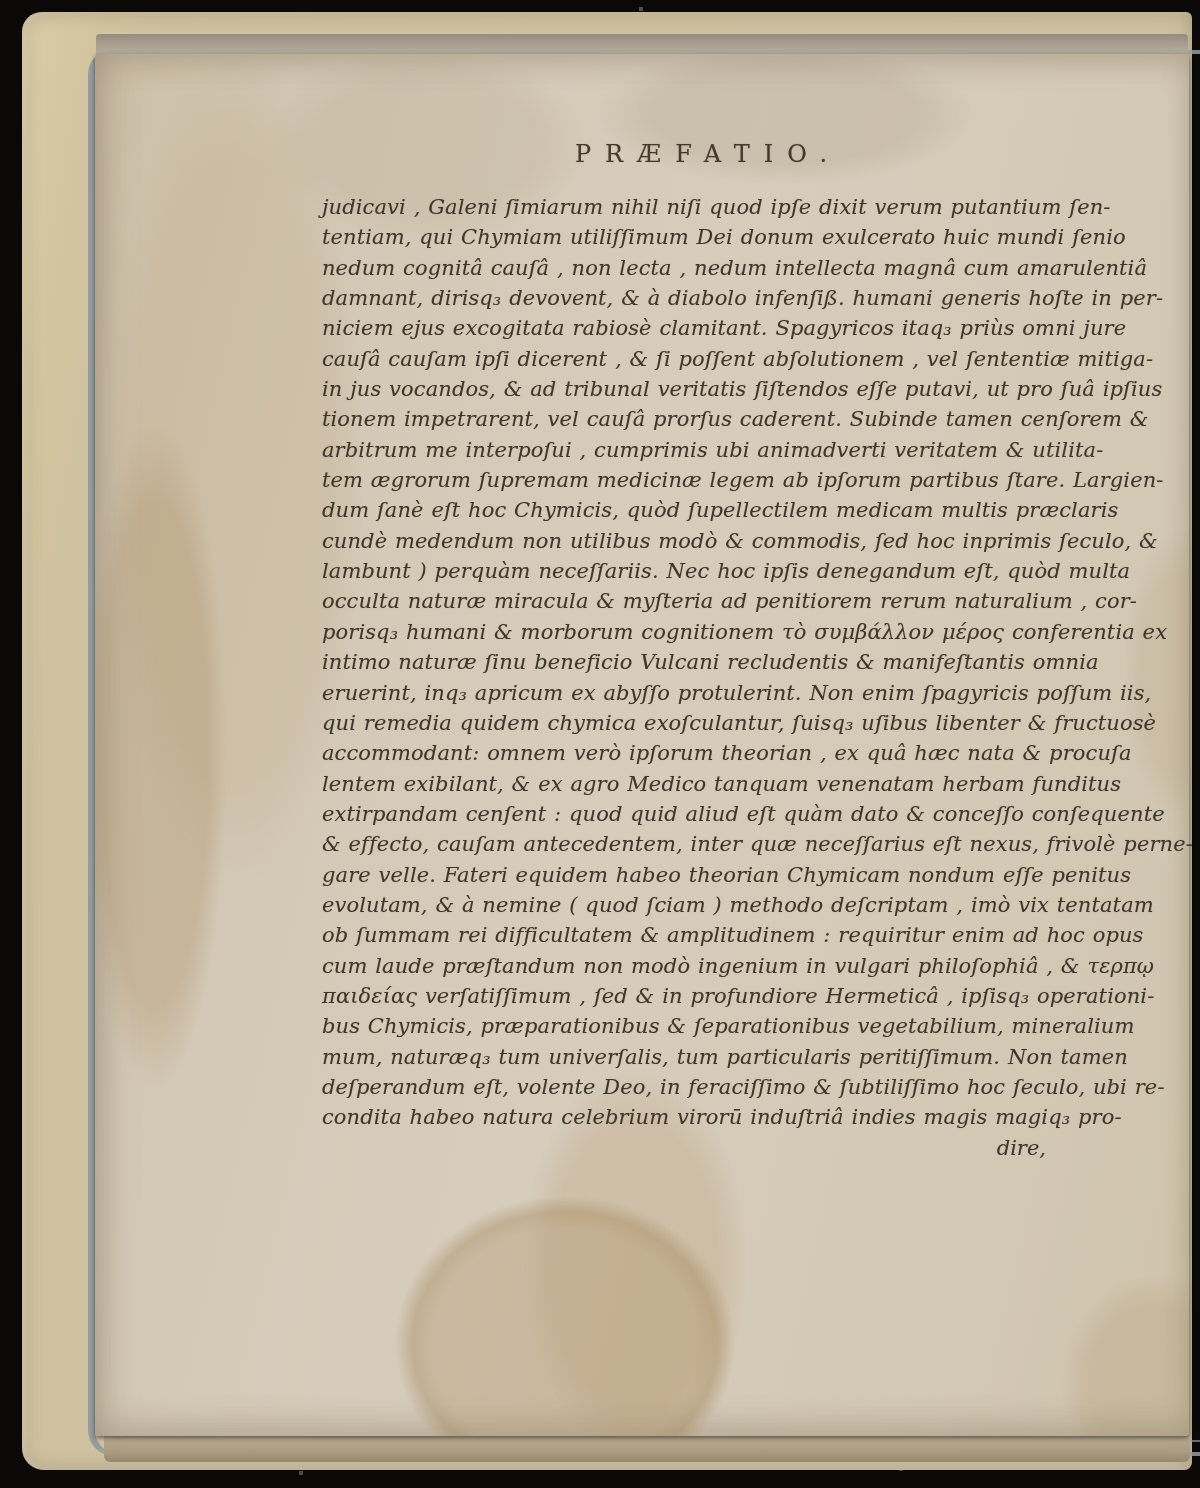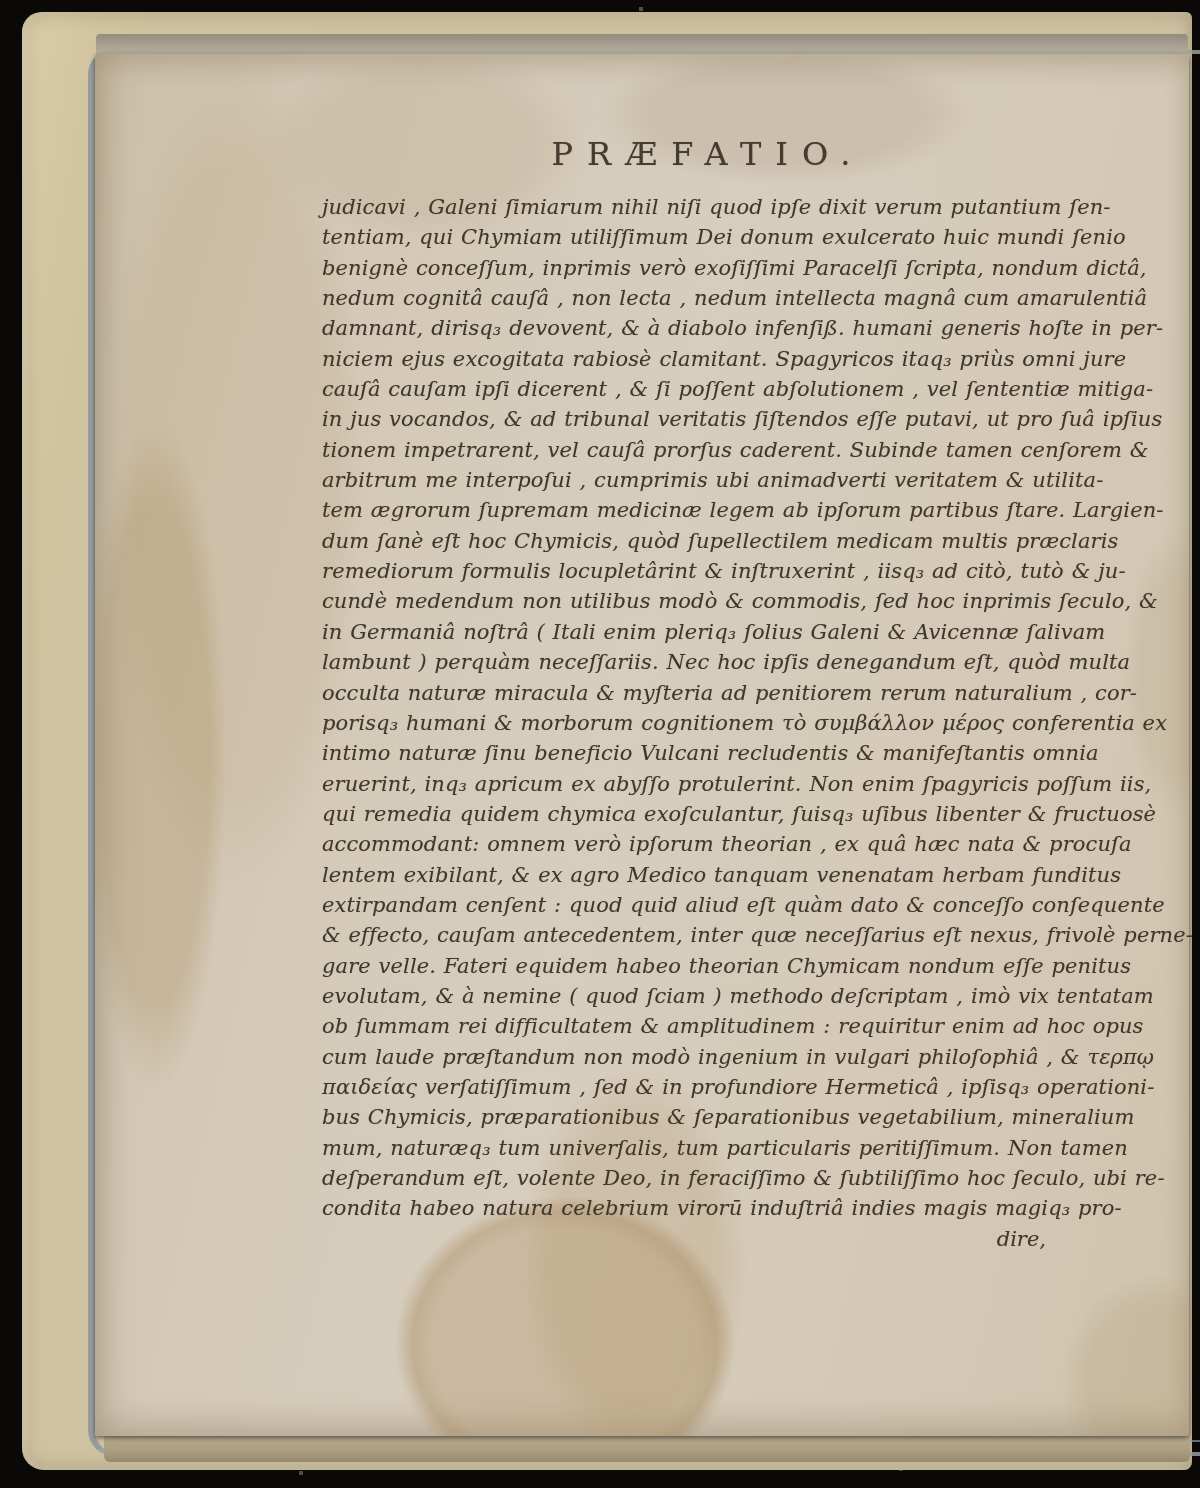--- a/index.html
+++ b/index.html
@@ -64,21 +64,21 @@
       radial-gradient(ellipse 240px 90px at 690px 60px, rgba(150,135,110,.18) 0 55%, rgba(150,135,110,0) 78%),
       radial-gradient(ellipse 120px 140px at 1060px 1330px, rgba(168,140,98,.20) 0 55%, rgba(168,140,98,0) 78%),
       radial-gradient(ellipse 70px 180px at 1085px 620px, rgba(165,140,100,.14) 0 55%, rgba(165,140,100,0) 80%),
       radial-gradient(ellipse 200px 120px at 330px 90px, rgba(165,145,110,.15) 0 55%, rgba(165,145,110,0) 80%);
   }
   
   .textblock{
     position:absolute;left:227px;top:86px;width:772px;color:#40372b;
   }
   .heading{
-    font-size:32px;letter-spacing:14px;text-align:center;font-style:normal;
+    font-size:24px;letter-spacing:14px;text-align:center;font-style:normal;
     color:#453c2f;margin:0 0 10px 0;height:28px;line-height:28px;
     text-shadow:0 0 1px rgba(64,55,43,.35);
   }
   .body-lines{font-style:italic;font-size:21px;line-height:30.35px;
     text-shadow:0 0 1px rgba(64,55,43,.25);margin-top:24px;}
   .line{
     height:30.35px;white-space:nowrap;
     text-align:justify;text-align-last:justify;
     word-spacing:1px;letter-spacing:.1px;
   }
@@ -99,33 +99,30 @@
 <div class="edges-bottom"></div>
 
 <div class="page">
   <div class="stains"></div>
 
   <div class="textblock">
     <div class="heading">PRÆFATIO.</div>
     <div class="body-lines">
       <div class="line">judicavi , Galeni ſimiarum nihil niſi quod ipſe dixit verum putantium ſen-</div>
       <div class="line">tentiam, qui Chymiam utiliſſimum Dei donum exulcerato huic mundi ſenio</div>
-      <div class="line">benignè conceſſum, inprimis verò exoſiſſimi Paracelſi ſcripta, nondum dictâ,</div>
       <div class="line">nedum cognitâ cauſâ , non lecta , nedum intellecta magnâ cum amarulentiâ</div>
       <div class="line">damnant, dirisq₃ devovent, &amp; à diabolo infenſiß. humani generis hoſte in per-</div>
       <div class="line">niciem ejus excogitata rabiosè clamitant.  Spagyricos itaq₃ priùs omni jure</div>
       <div class="line">cauſâ cauſam ipſi dicerent , &amp; ſi poſſent abſolutionem , vel ſententiæ mitiga-</div>
       <div class="line">in jus vocandos, &amp; ad tribunal veritatis ſiſtendos eſſe putavi, ut pro ſuâ ipſius</div>
       <div class="line">tionem impetrarent, vel cauſâ prorſus caderent. Subinde tamen cenſorem &amp;</div>
       <div class="line">arbitrum me interpoſui , cumprimis ubi animadverti veritatem &amp; utilita-</div>
       <div class="line">tem ægrorum ſupremam medicinæ legem ab ipſorum partibus ſtare. Largien-</div>
       <div class="line">dum ſanè eſt hoc Chymicis, quòd ſupellectilem medicam multis præclaris</div>
-      <div class="line">remediorum formulis locupletârint &amp; inſtruxerint , iisq₃ ad citò, tutò &amp; ju-</div>
       <div class="line">cundè medendum non utilibus modò &amp; commodis, ſed hoc inprimis ſeculo, &amp;</div>
-      <div class="line">in Germaniâ noſtrâ ( Itali enim pleriq₃ ſolius Galeni &amp; Avicennæ ſalivam</div>
       <div class="line">lambunt ) perquàm neceſſariis.  Nec hoc ipſis denegandum eſt, quòd multa</div>
       <div class="line">occulta naturæ miracula &amp; myſteria ad penitiorem rerum naturalium , cor-</div>
       <div class="line">porisq₃ humani &amp; morborum cognitionem τὸ συμβάλλον μέρος conferentia ex</div>
       <div class="line">intimo naturæ ſinu beneficio Vulcani recludentis &amp; manifeſtantis omnia</div>
       <div class="line">eruerint, inq₃ apricum ex abyſſo protulerint. Non enim ſpagyricis poſſum iis,</div>
       <div class="line">qui remedia quidem chymica exoſculantur, ſuisq₃ uſibus libenter &amp; fructuosè</div>
       <div class="line">accommodant: omnem verò ipſorum theorian , ex quâ hæc nata &amp; procuſa</div>
       <div class="line">lentem exibilant, &amp; ex agro Medico tanquam venenatam herbam funditus</div>
       <div class="line">extirpandam cenſent : quod quid aliud eſt quàm dato &amp; conceſſo conſequente</div>
       <div class="line">&amp; effecto, cauſam antecedentem, inter quæ neceſſarius eſt nexus, frivolè perne-</div>

